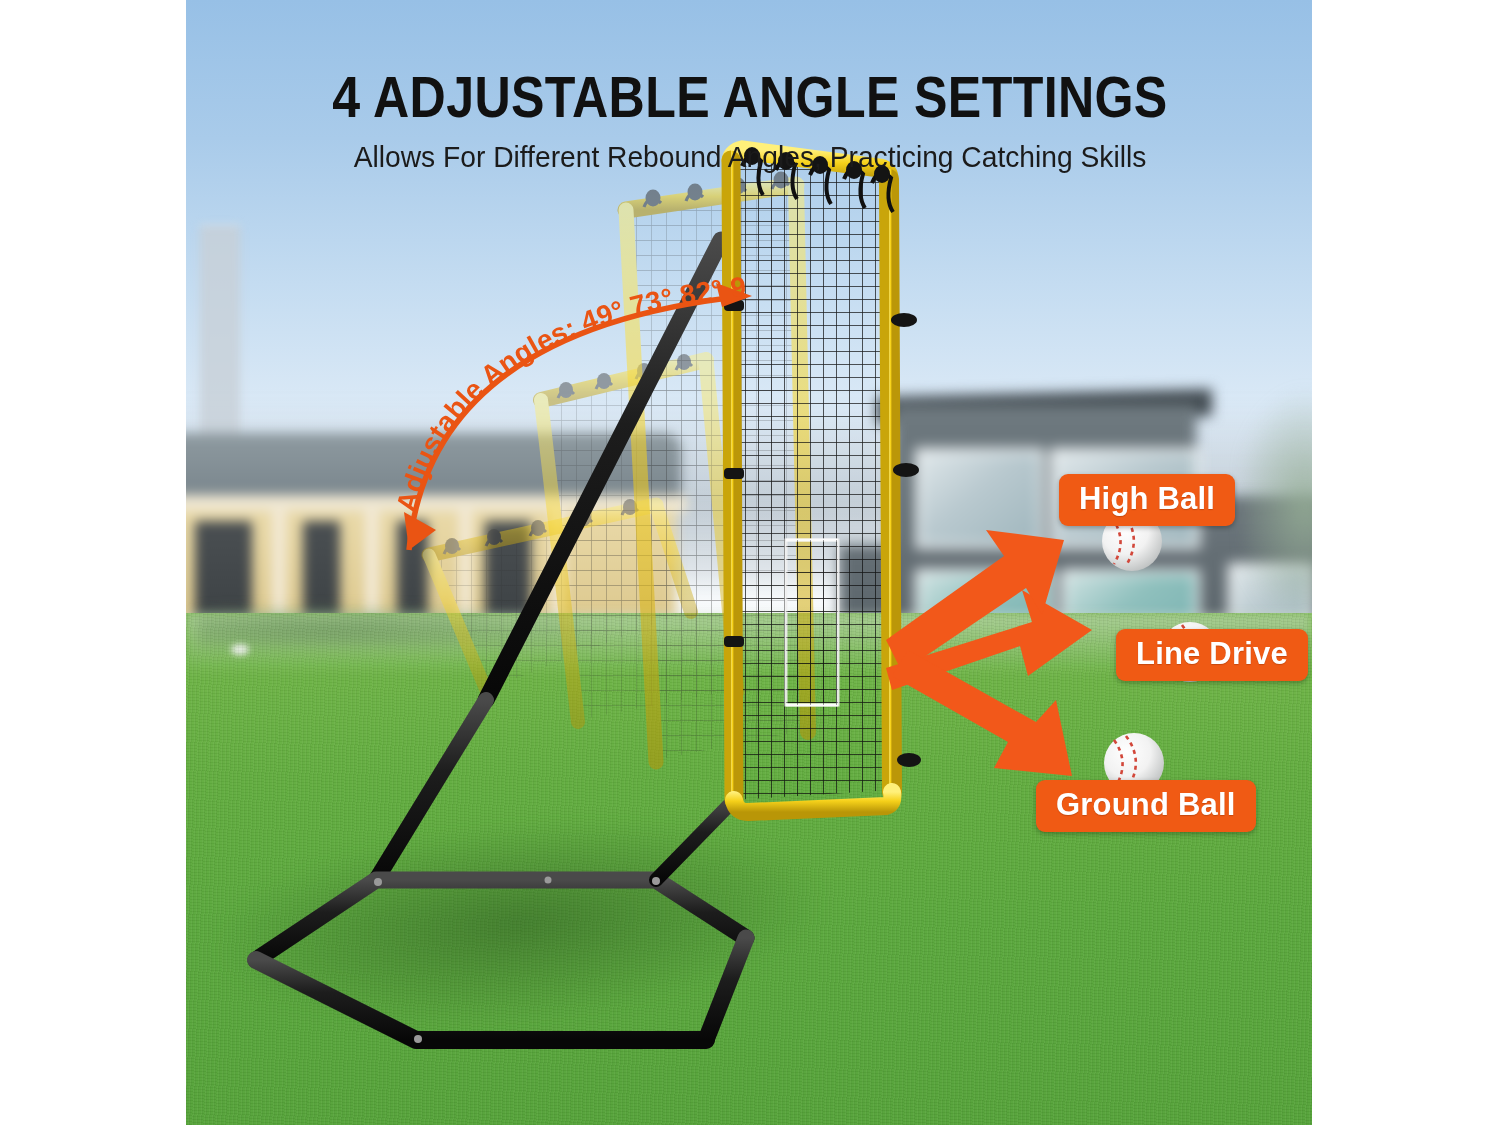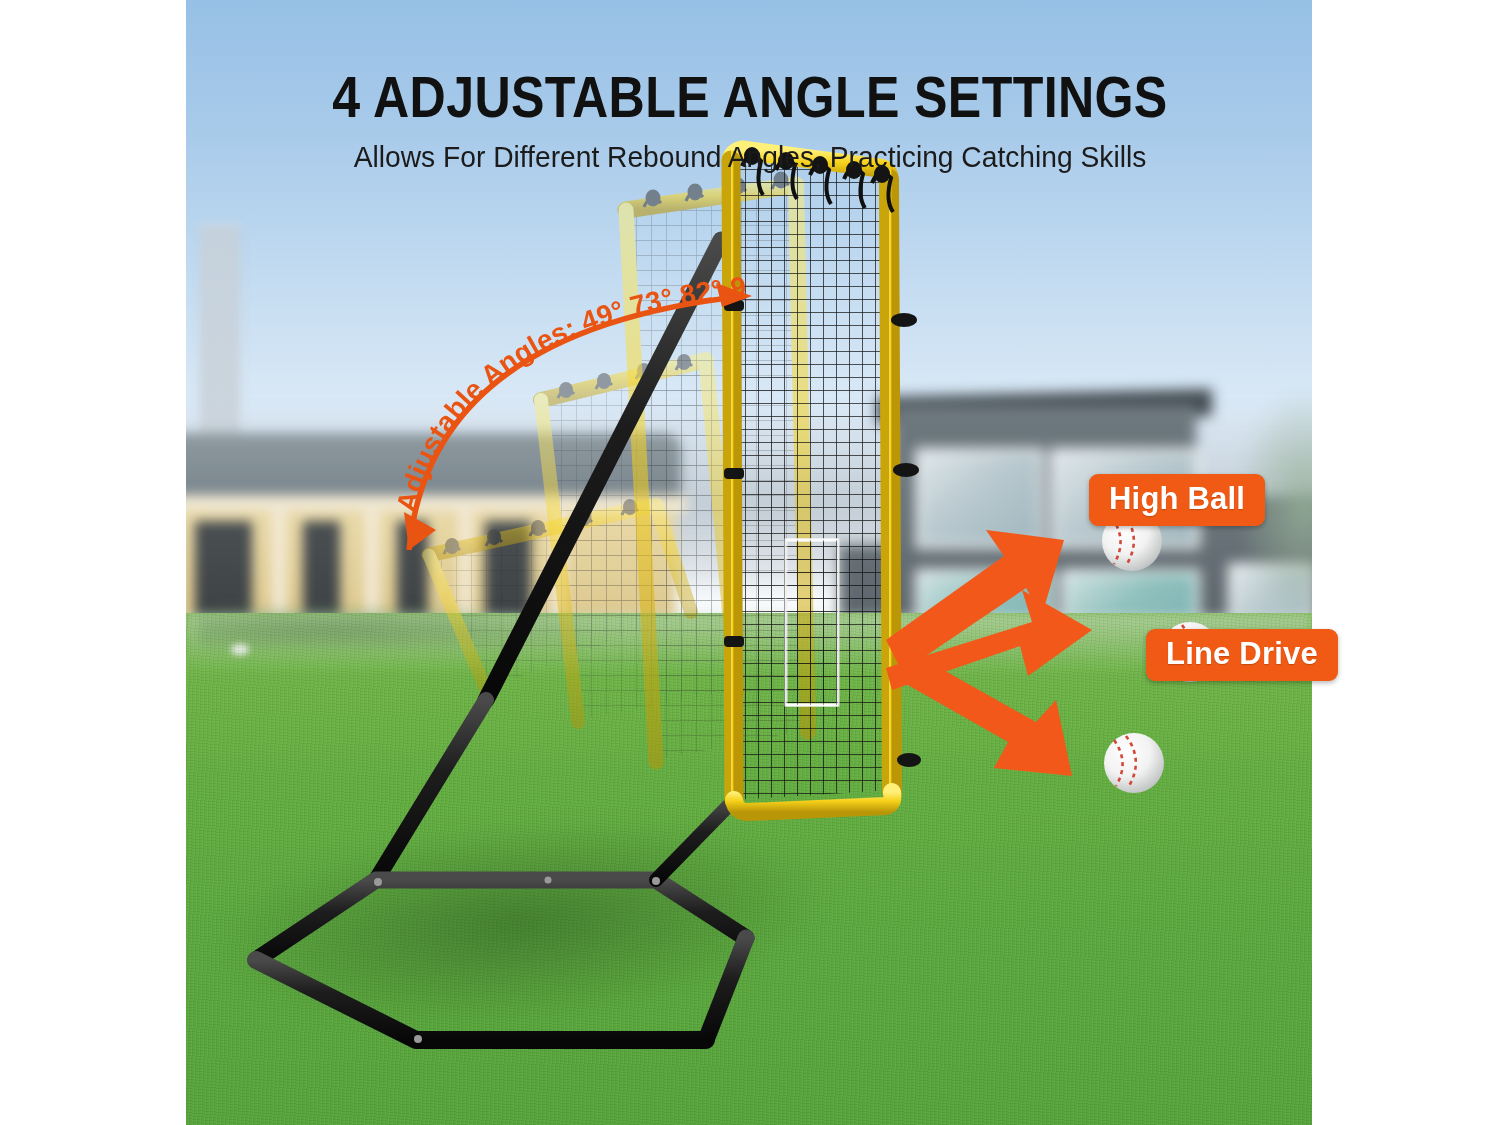--- a/index.html
+++ b/index.html
@@ -233,21 +233,20 @@
     background: #f05a14;
     color: #ffffff;
     font-weight: 700;
     font-size: 31px;
     letter-spacing: .2px;
     padding: 7px 20px 9px 20px;
     border-radius: 9px;
     box-shadow: 0 2px 5px rgba(0,0,0,.28);
     white-space: nowrap;
     text-shadow: 0 1px 1px rgba(120,40,0,.35);
-    margin-left: 30px;
   }
   #badge-high   { left: 1059px; top: 474px; }
   #badge-line   { left: 1116px; top: 629px; }
   #badge-ground { left: 1036px; top: 780px; }
 </style>
 </head>
 <body>
 
 <div id="stage">
 
@@ -483,14 +482,15 @@
     </text>
   </svg>
 
   <div class="headline-wrap">
     <div class="headline">4 ADJUSTABLE ANGLE SETTINGS</div>
     <div class="subhead">Allows For Different Rebound Angles, Practicing Catching Skills</div>
   </div>
 
   <div class="badge" id="badge-high">High Ball</div>
   <div class="badge" id="badge-line">Line Drive</div>
+  <div class="badge" id="badge-ground">Ground Ball</div>
 
 </div>
 
 </body></html>

